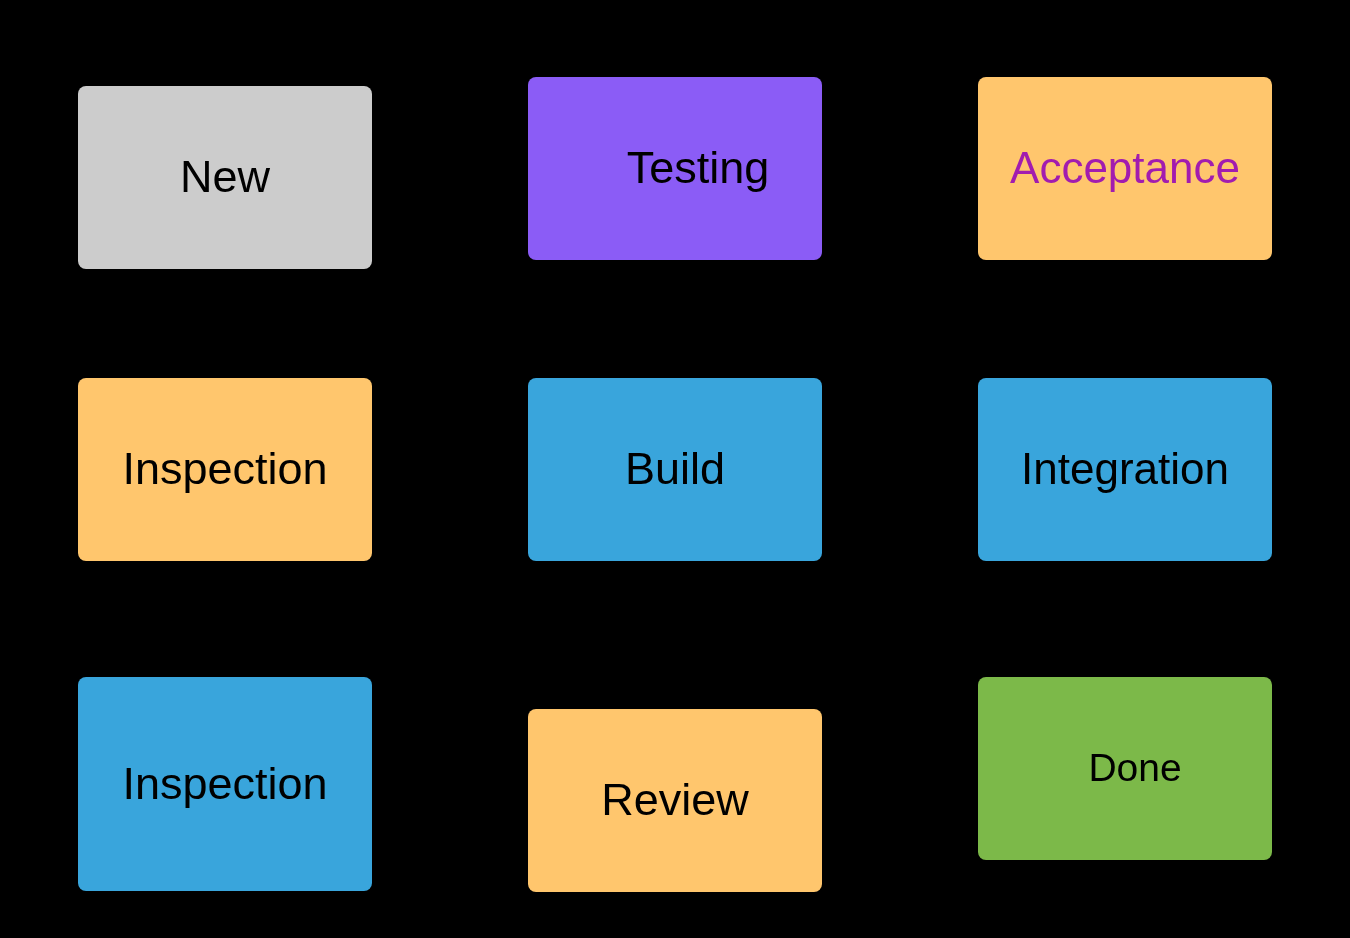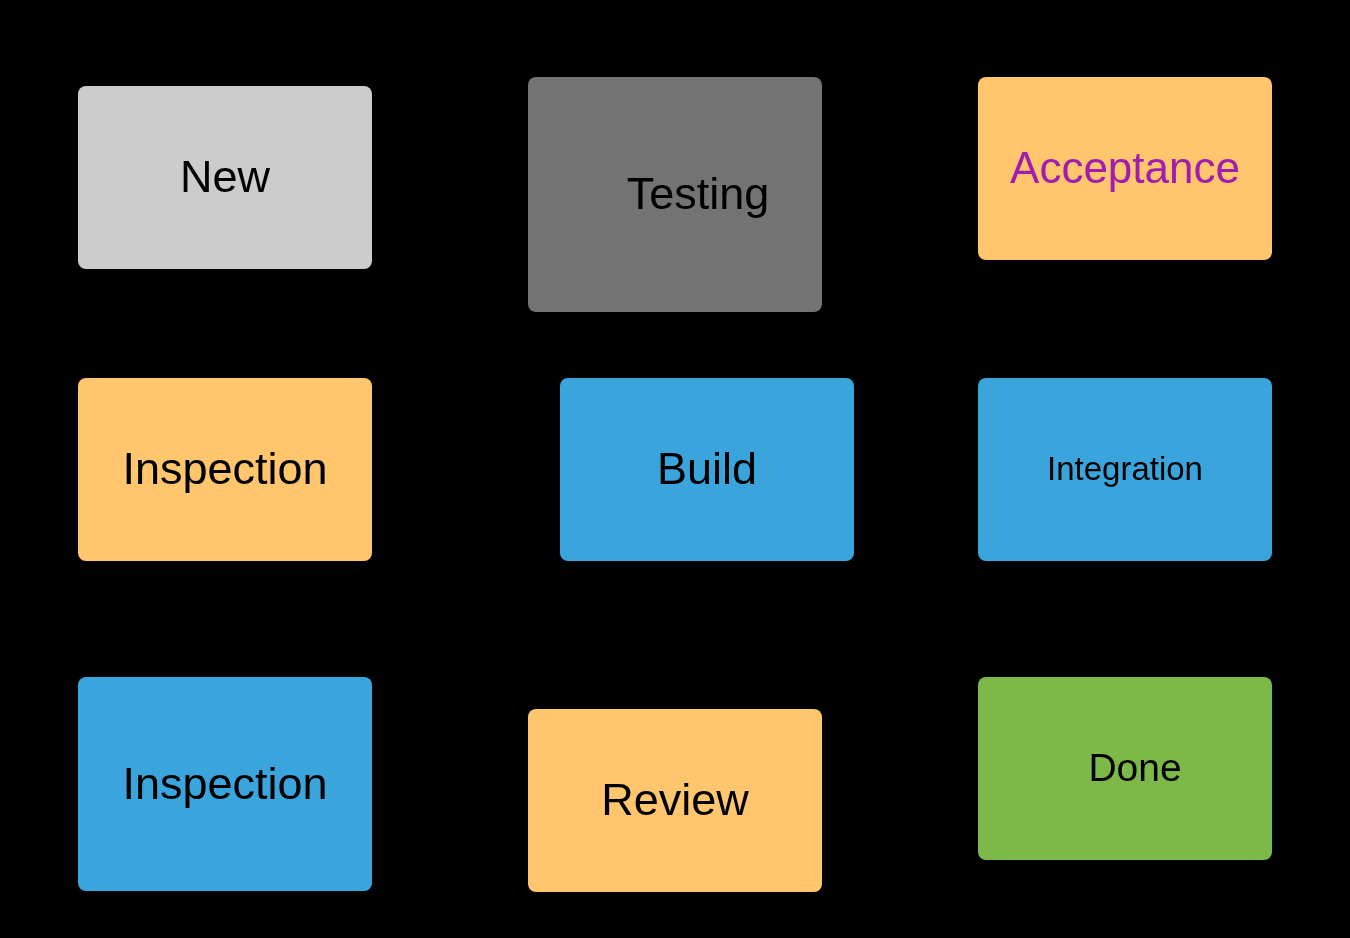--- a/index.html
+++ b/index.html
@@ -44,37 +44,37 @@
 </style>
 </head>
 <body>
 
 <div id="canvas" style="background: rgb(0, 0, 0); width: 1350px; height: 938px;">
 
   <div class="node" style="left: 78px; top: 86px; width: 294px; height: 183px; background: rgb(204, 204, 204); border-radius: 8px; color: rgb(0, 0, 0); font-size: 45px;">
     <span class="node-label">New</span>
   </div>
 
-  <div class="node" style="left: 528px; top: 77px; width: 294px; height: 235px; background: #737373; border-radius: 8px; color: rgb(0, 0, 0); font-size: 45px; padding-left: 46px;">
+  <div class="node" style="left: 528px; top: 77px; width: 294px; height: 183px; background: #8b5cf6; border-radius: 8px; color: rgb(0, 0, 0); font-size: 45px; padding-left: 46px;">
     <span class="node-label">Testing</span>
   </div>
 
   <div class="node" style="left: 978px; top: 77px; width: 294px; height: 183px; background: rgb(255, 198, 109); border-radius: 8px; color: #a21caf; font-size: 44px;">
     <span class="node-label">Acceptance</span>
   </div>
 
   <div class="node" style="left: 78px; top: 378px; width: 294px; height: 183px; background: rgb(255, 198, 109); border-radius: 8px; color: rgb(0, 0, 0); font-size: 45px;">
     <span class="node-label">Inspection</span>
   </div>
 
-  <div class="node" style="left: 528px; top: 378px; width: 294px; height: 183px; background: rgb(57, 165, 220); border-radius: 8px; color: rgb(0, 0, 0); font-size: 45px; margin-left: 32px;">
+  <div class="node" style="left: 528px; top: 378px; width: 294px; height: 183px; background: rgb(57, 165, 220); border-radius: 8px; color: rgb(0, 0, 0); font-size: 45px;">
     <span class="node-label">Build</span>
   </div>
 
-  <div class="node" style="left: 978px; top: 378px; width: 294px; height: 183px; background: rgb(57, 165, 220); border-radius: 8px; color: rgb(0, 0, 0); font-size: 33px;">
+  <div class="node" style="left: 978px; top: 378px; width: 294px; height: 183px; background: rgb(57, 165, 220); border-radius: 8px; color: rgb(0, 0, 0); font-size: 44px;">
     <span class="node-label">Integration</span>
   </div>
 
   <div class="node" style="left: 78px; top: 677px; width: 294px; height: 214px; background: rgb(57, 165, 220); border-radius: 8px; color: rgb(0, 0, 0); font-size: 45px;">
     <span class="node-label">Inspection</span>
   </div>
 
   <div class="node" style="left: 528px; top: 677px; width: 294px; height: 183px; background: rgb(255, 198, 109); border-radius: 8px; color: rgb(0, 0, 0); font-size: 45px; margin-top: 32px;">
     <span class="node-label">Review</span>
   </div>

